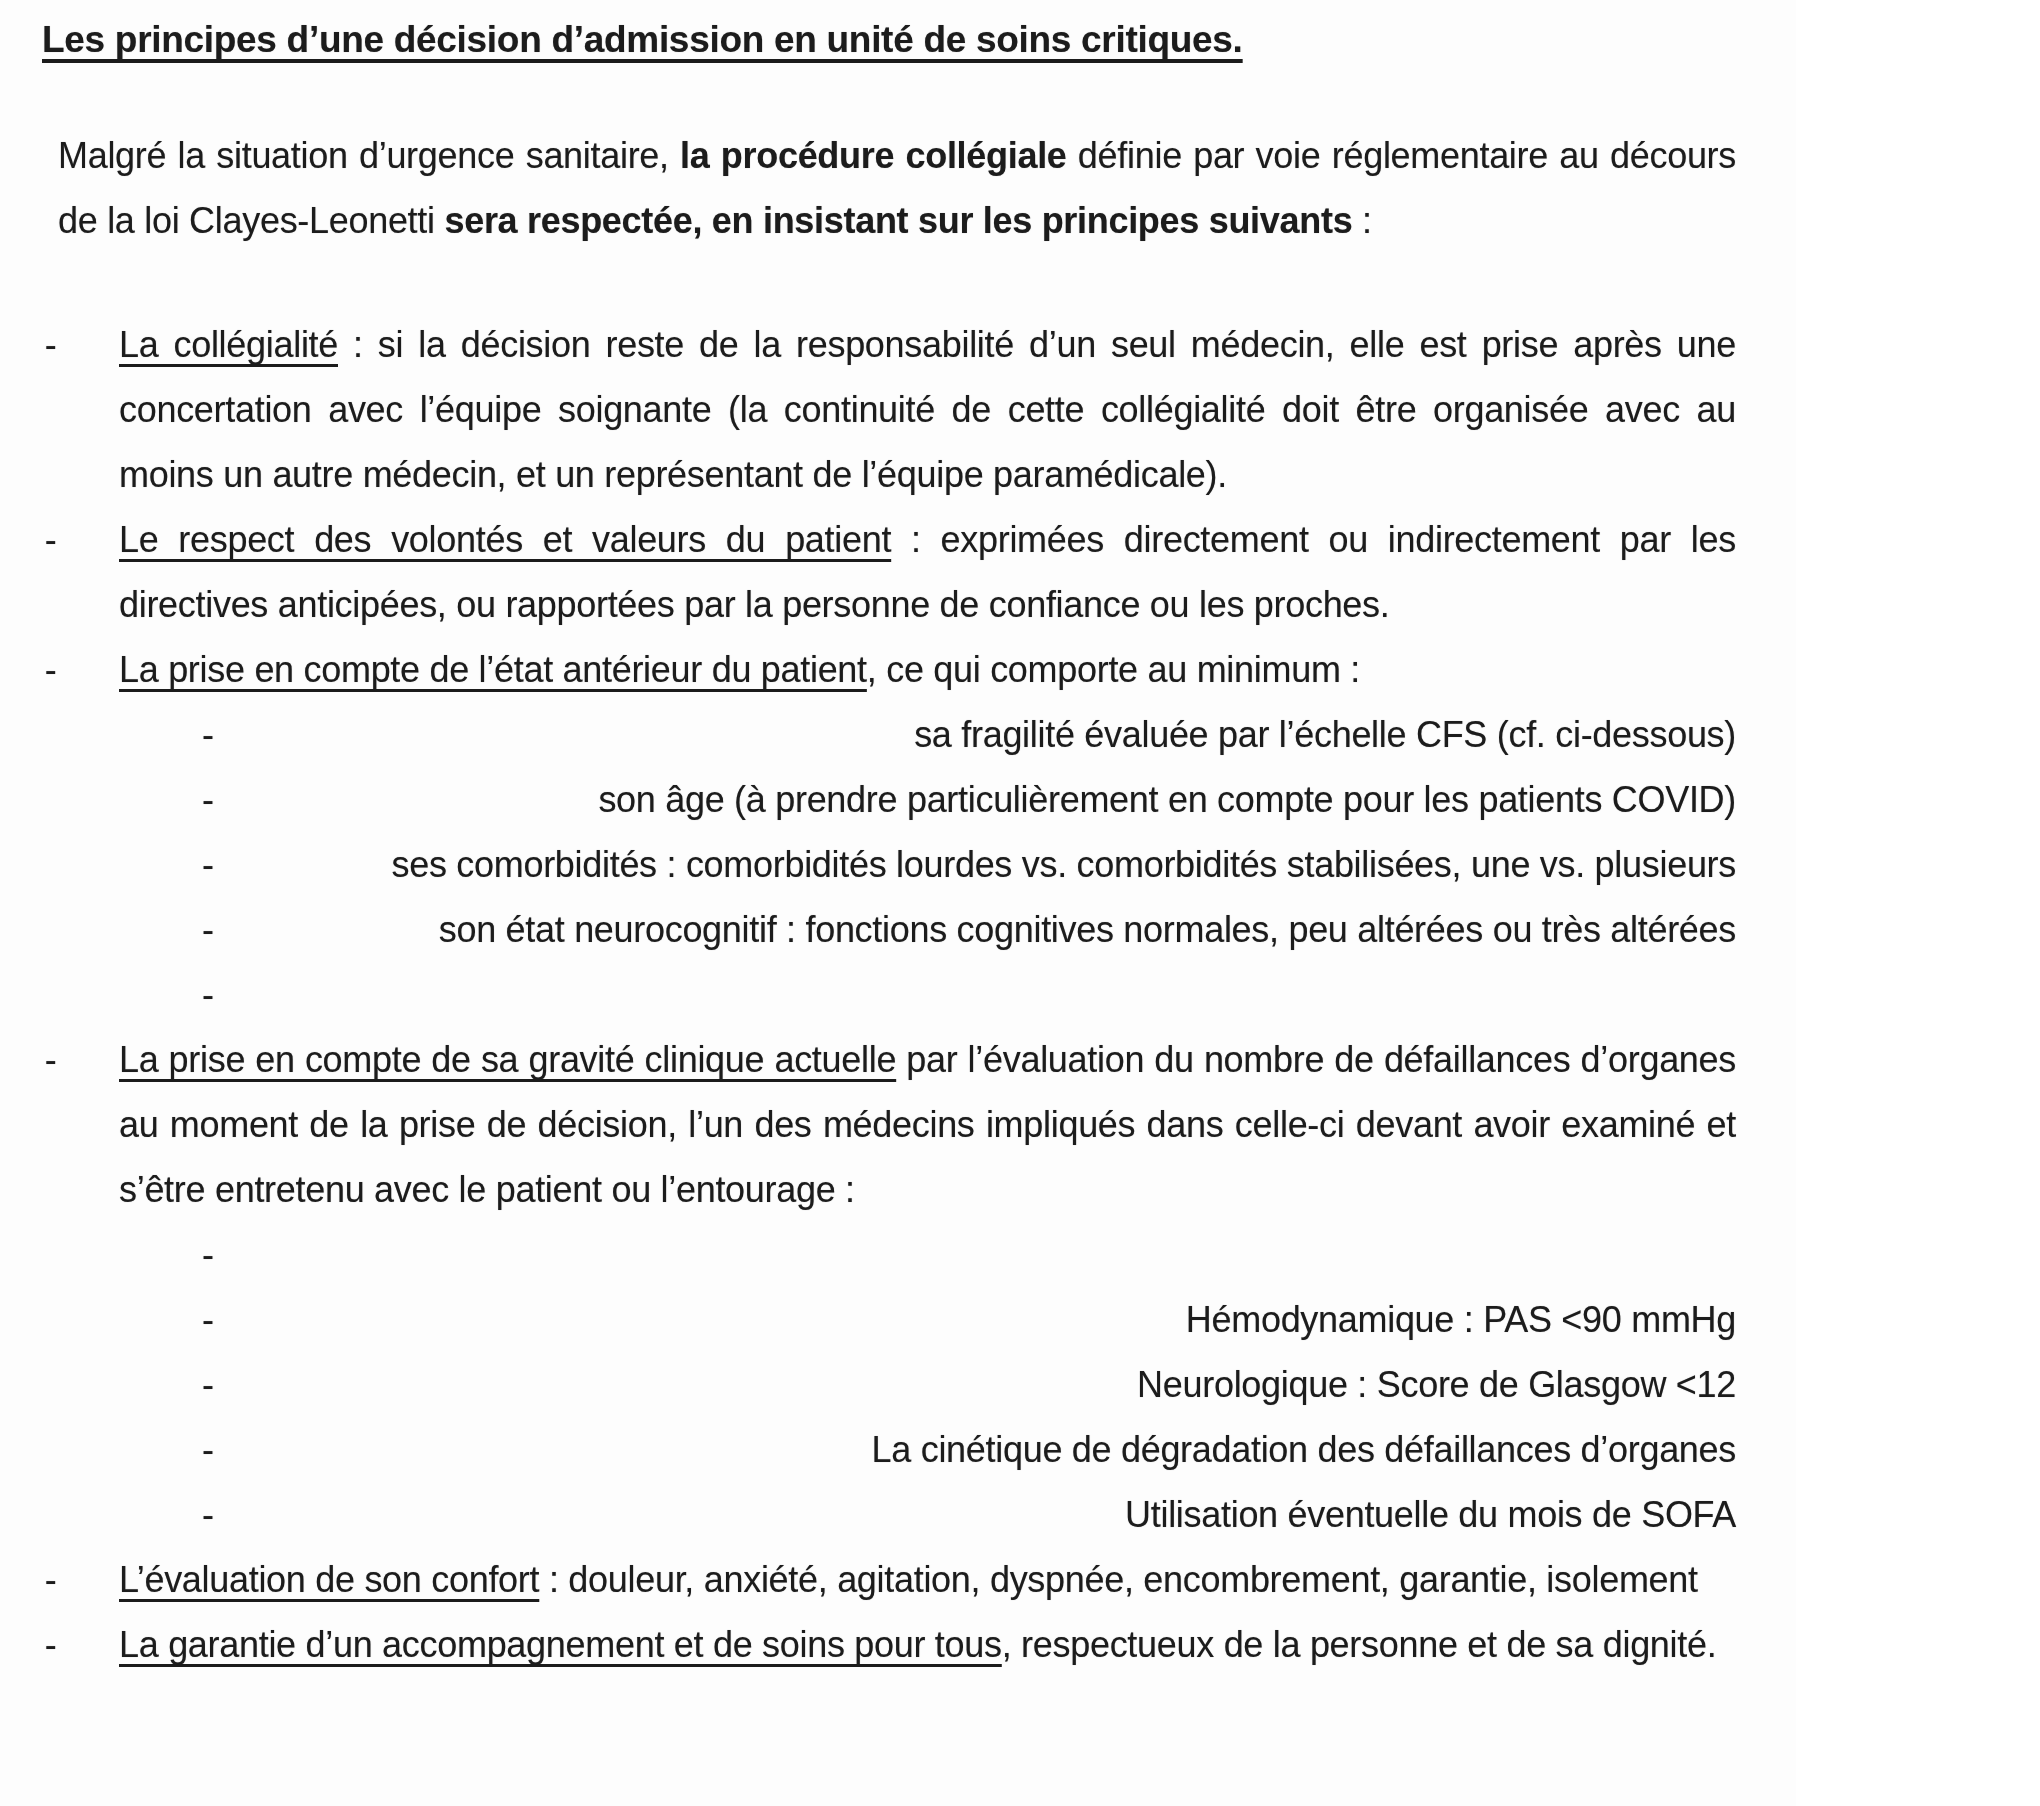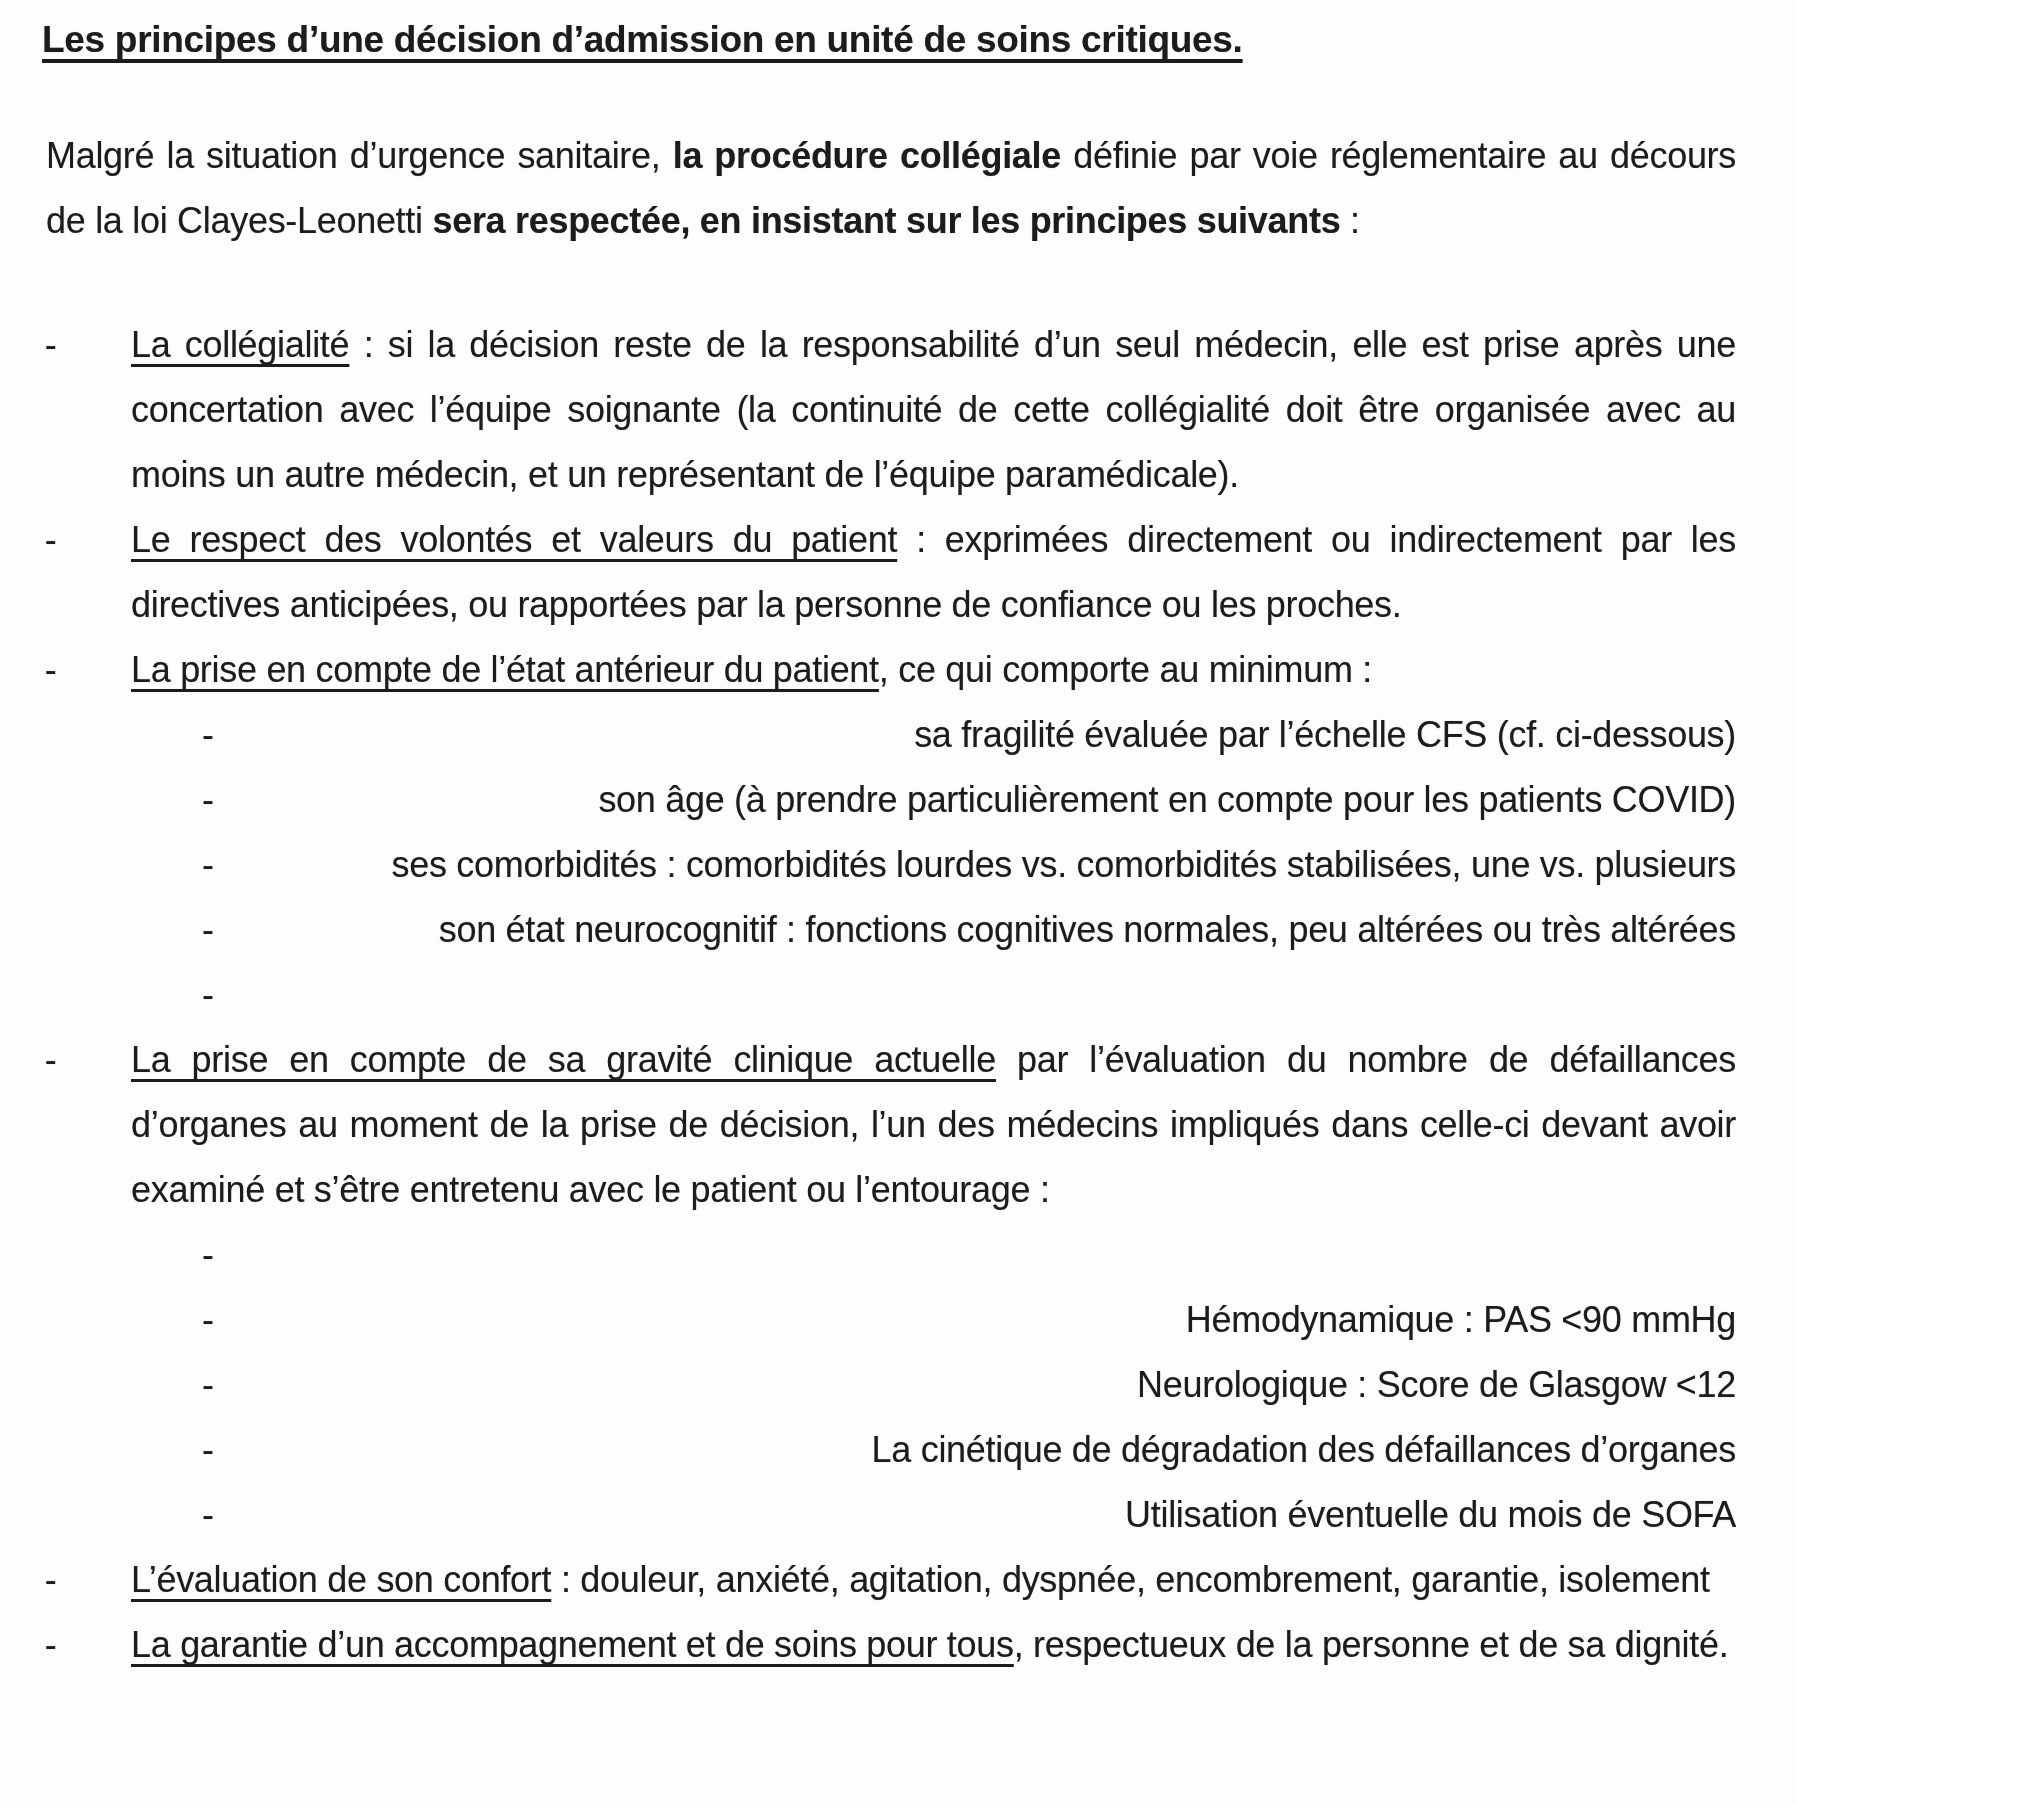--- a/index.html
+++ b/index.html
@@ -25,39 +25,38 @@
   .title {
     font-size: 37px;
     font-weight: bold;
     margin: 0 0 51px 0;
     line-height: 65px;
     text-decoration: underline;
     text-decoration-thickness: 3.7px;
     text-underline-offset: 7.4px;
   }
   .intro {
-    margin: 0 0 59px 4px;
+    margin: 0 0 59px 16px;
     text-align: justify;
   }
   .intro b { font-weight: bold; }
   .blist { margin: 0; }
   .bullet {
     display: flex;
     align-items: flex-start;
   }
   .marker {
     flex: 0 0 77px;
     width: 77px;
     padding-left: 2.8px;
     box-sizing: border-box;
   }
   .btext {
     flex: 1 1 auto;
     text-align: justify;
-    margin-left: 12px;
   }
   .lead {
     text-decoration: underline;
     text-decoration-thickness: 2.8px;
     text-underline-offset: 6.5px;
   }
   .sublist { margin: 0; }
   .subitem {
     display: flex;
     align-items: flex-start;

